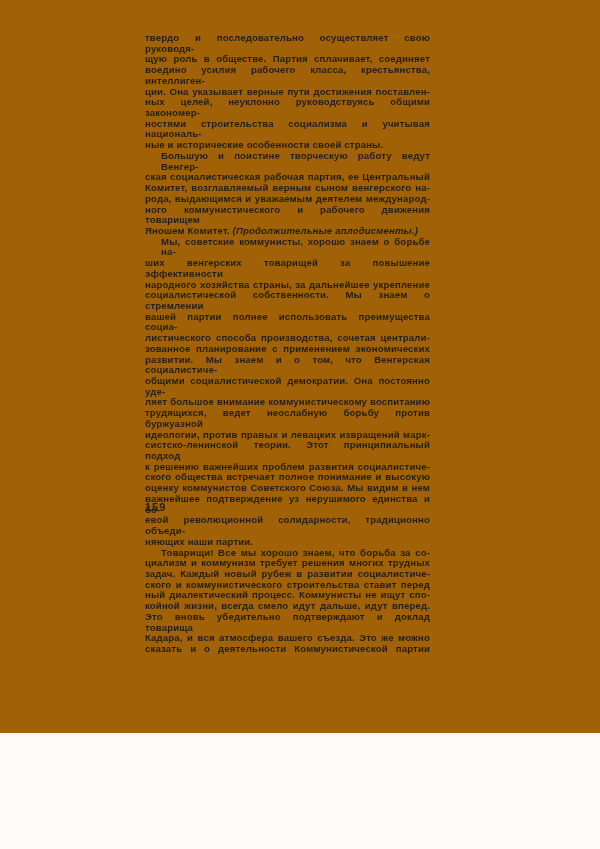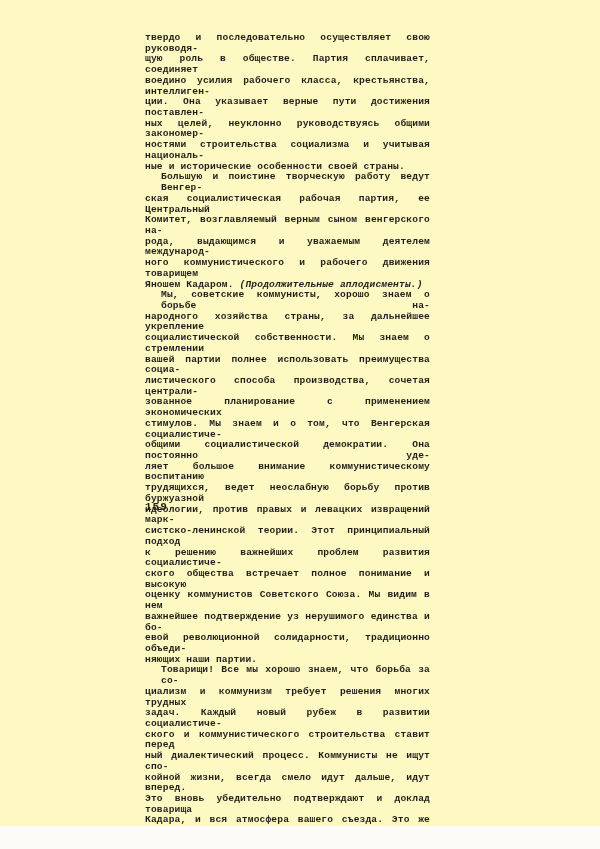--- a/index.html
+++ b/index.html
@@ -3,24 +3,24 @@
 <meta charset="utf-8">
 <style>
   html, body {
     margin: 0;
     padding: 0;
     background: #fcfbf8;
   }
   .page {
     position: relative;
     width: 600px;
-    height: 826px;
-    background: #fef9c3;
+    height: 733px;
+    background: #a16207;
     overflow: hidden;
-    font-family: Liberation Mono, monospace;
+    font-family: Liberation Sans, sans-serif;
   }
   .text-block {
     position: absolute;
     left: 145px;
     top: 33px;
     width: 285px;
     color: #221e1b;
   }
   .paragraph {
     margin: 0;
@@ -71,30 +71,31 @@
         <div class="line">ных целей, неуклонно руководствуясь общими закономер-</div>
         <div class="line">ностями строительства социализма и учитывая националь-</div>
         <div class="line endline">ные и исторические особенности своей страны.</div>
       </div>
       <div class="paragraph">
         <div class="line indent">Большую и поистине творческую работу ведут Венгер-</div>
         <div class="line">ская социалистическая рабочая партия, ее Центральный</div>
         <div class="line">Комитет, возглавляемый верным сыном венгерского на-</div>
         <div class="line">рода, выдающимся и уважаемым деятелем международ-</div>
         <div class="line">ного коммунистического и рабочего движения товарищем</div>
-        <div class="line endline"><span>Яношем Кадаром. </span><span class="italic">(Продолжительные аплодисменты.)</span></div>
+        <div class="line endline"><span>Яношем Комитет. </span><span class="italic">(Продолжительные аплодисменты.)</span></div>
       </div>
       <div class="paragraph">
         <div class="line indent">Мы, советские коммунисты, хорошо знаем о борьбе на-</div>
+        <div class="line">ших венгерских товарищей за повышение эффективности</div>
         <div class="line">народного хозяйства страны, за дальнейшее укрепление</div>
         <div class="line">социалистической собственности. Мы знаем о стремлении</div>
         <div class="line">вашей партии полнее использовать преимущества социа-</div>
         <div class="line">листического способа производства, сочетая централи-</div>
         <div class="line">зованное планирование с применением экономических</div>
-        <div class="line">стимулов. Мы знаем и о том, что Венгерская социалистиче-</div>
+        <div class="line">развитии. Мы знаем и о том, что Венгерская социалистиче-</div>
         <div class="line">общими социалистической демократии. Она постоянно уде-</div>
         <div class="line">ляет большое внимание коммунистическому воспитанию</div>
         <div class="line">трудящихся, ведет неослабную борьбу против буржуазной</div>
         <div class="line">идеологии, против правых и левацких извращений марк-</div>
         <div class="line">систско-ленинской теории. Этот принципиальный подход</div>
         <div class="line">к решению важнейших проблем развития социалистиче-</div>
         <div class="line">ского общества встречает полное понимание и высокую</div>
         <div class="line">оценку коммунистов Советского Союза. Мы видим в нем</div>
         <div class="line">важнейшее подтверждение уз нерушимого единства и бо-</div>
         <div class="line">евой революционной солидарности, традиционно объеди-</div>

